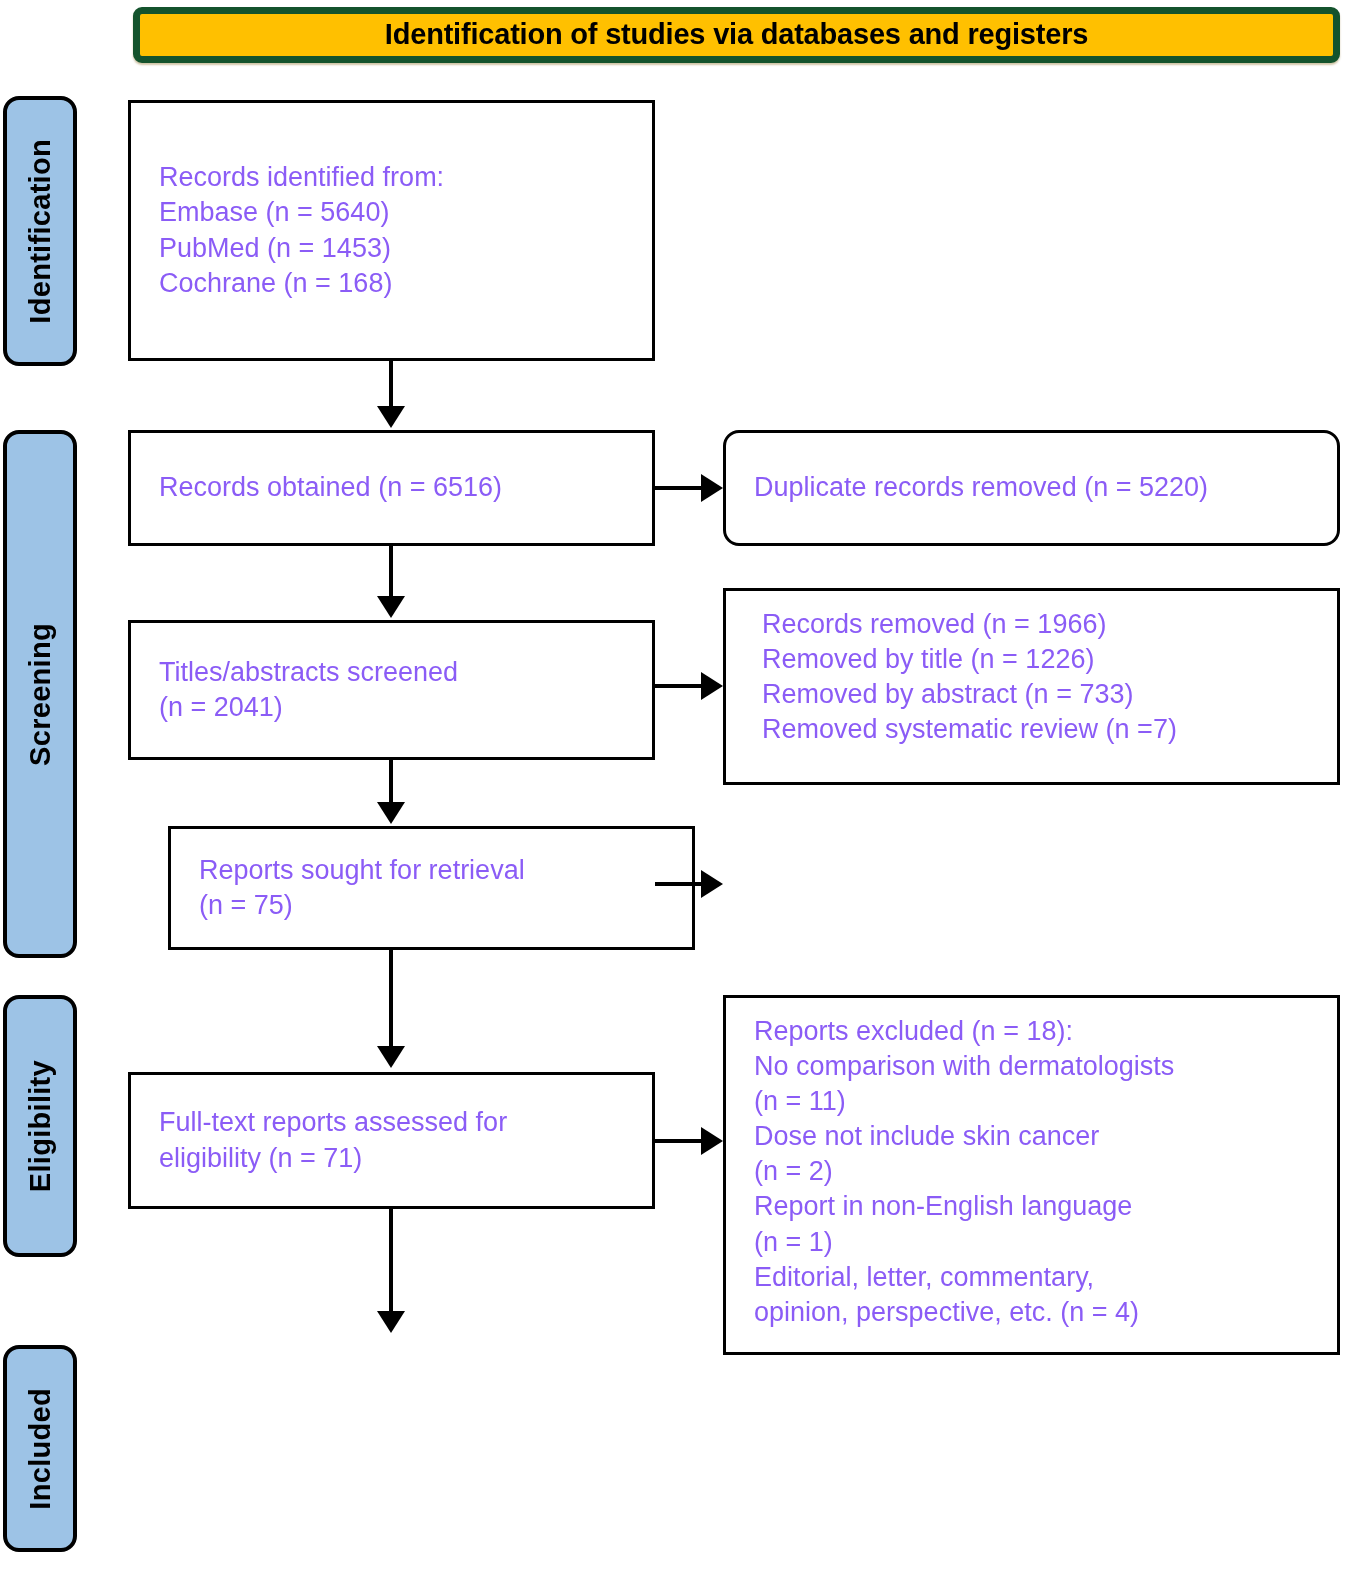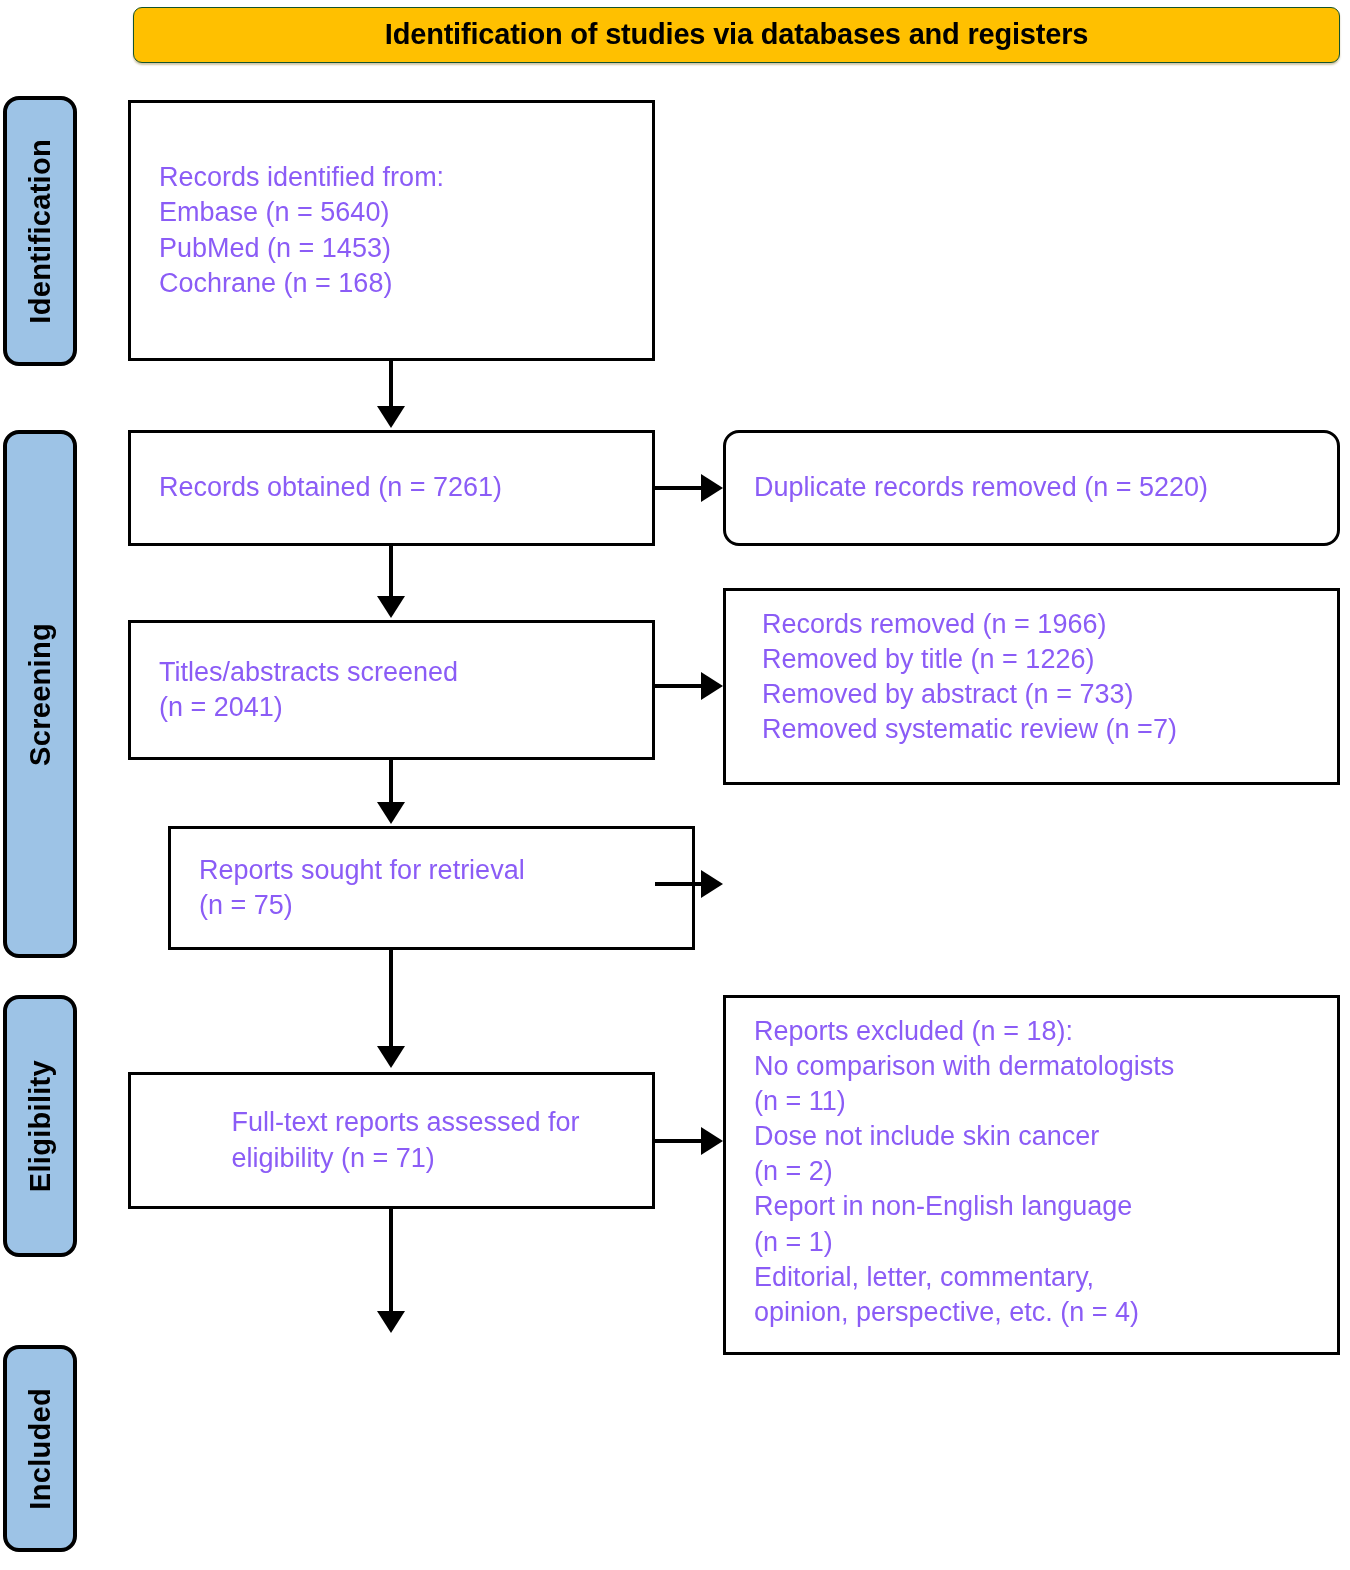--- a/index.html
+++ b/index.html
@@ -21,21 +21,21 @@
   }
 
   
   .phase-banner {
     position: absolute;
     left: 133px;
     top: 7px;
     width: 1207px;
     height: 56px;
     background: #FFC000;
-    border: 1px solid #14532d;
+    border: 7px solid #14532d;
     border-radius: 9px;
     box-shadow: 0 2px 2px rgba(120, 90, 0, 0.35);
     display: flex;
     align-items: center;
     justify-content: center;
     box-sizing: border-box;
   }
   .phase-banner-label {
     font-size: 29px;
     font-weight: bold;
@@ -94,21 +94,21 @@
   }
   .flow-box.top-aligned .flow-box-text {
     padding-top: 16px;
   }
 
   
   #box-records-identified      { left: 128px; top: 100px;  width: 527px; height: 261px; }
   #box-records-obtained        { left: 128px; top: 430px;  width: 527px; height: 116px; }
   #box-titles-screened         { left: 128px; top: 620px;  width: 527px; height: 140px; }
   #box-reports-sought          { left: 128px; top: 826px;  width: 527px; height: 124px; margin-left: 40px; }
-  #box-fulltext-assessed       { left: 128px; top: 1072px; width: 527px; height: 137px; justify-content: center; }
+  #box-fulltext-assessed       { left: 128px; top: 1072px; width: 527px; height: 137px; }
   #box-studies-included        { left: 128px; top: 1355px; width: 527px; height: 200px; }
 
   
   #box-duplicates-removed      { left: 723px; top: 430px;  width: 617px; height: 116px; border-radius: 16px; }
   #box-records-removed         { left: 723px; top: 588px;  width: 617px; height: 197px; padding-left: 8px; }
   #box-reports-not-retrieved   { left: 723px; top: 826px;  width: 617px; height: 124px; }
   #box-reports-excluded        { left: 723px; top: 995px;  width: 617px; height: 360px; }
 
   
   .conn-v {
@@ -161,21 +161,21 @@
   </div>
 
   <div id="box-records-identified" class="flow-box">
     <div class="flow-box-text">Records identified from:
     Embase (n = 5640)
     PubMed (n = 1453)
     Cochrane (n = 168)</div>
   </div>
 
   <div id="box-records-obtained" class="flow-box">
-    <div class="flow-box-text">Records obtained (n = 7261)</div>
+    <div class="flow-box-text">Records obtained (n = 6516)</div>
   </div>
 
   <div id="box-titles-screened" class="flow-box">
     <div class="flow-box-text">Titles/abstracts screened
 (n = 2041)</div>
   </div>
 
   <div id="box-reports-sought" class="flow-box">
     <div class="flow-box-text">Reports sought for retrieval
 (n = 75)</div>

